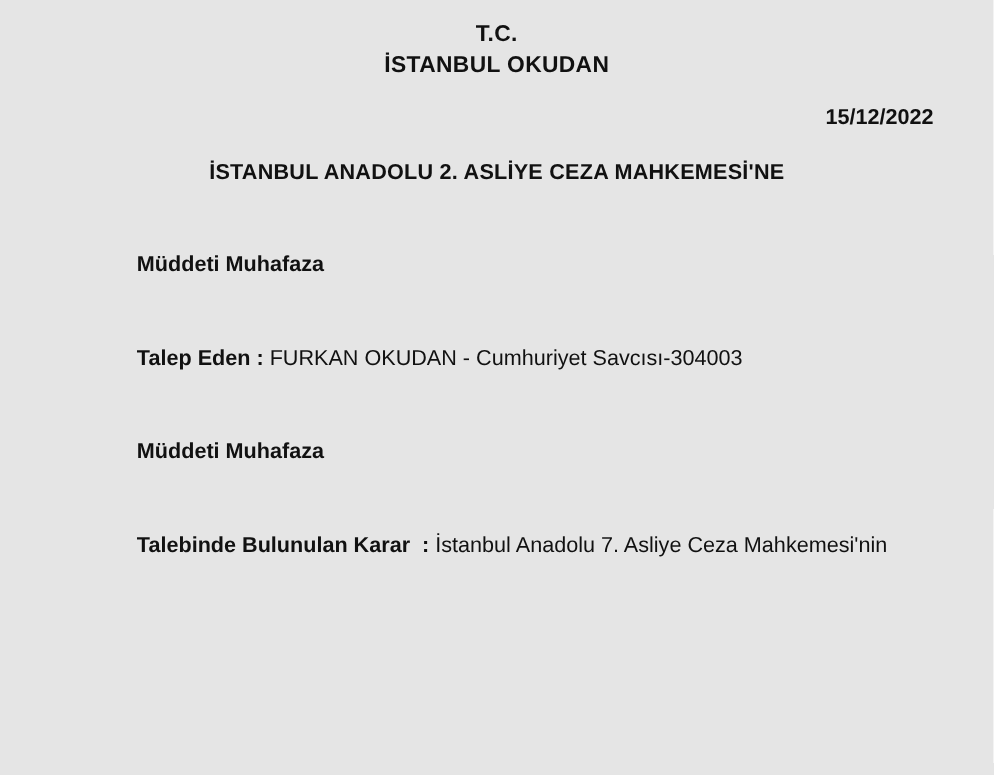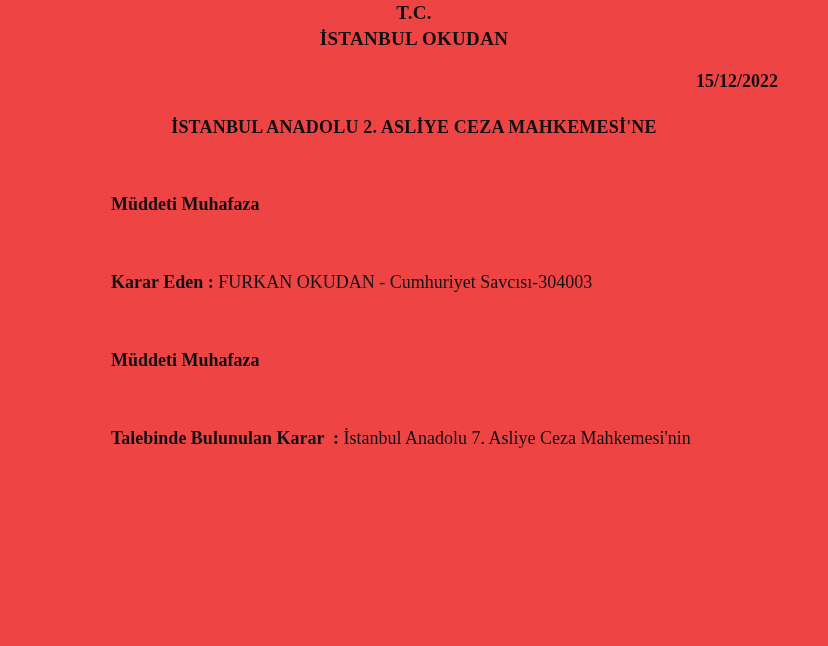--- a/index.html
+++ b/index.html
@@ -4,27 +4,27 @@
 <style>
   html, body {
     margin: 0;
     padding: 0;
     background: #ffffff;
   }
   .page {
     position: relative;
     width: 828px;
     height: 646px;
-    background: #ef4444;
+    background: #e5e5e5;
     color: #111111;
-    font-family: Liberation Serif, serif;
+    font-family: Liberation Sans, sans-serif;
     font-size: 18px;
     overflow: hidden;
     box-sizing: border-box;
-    padding-top: 0;
+    padding-top: 16px;
   }
   .b { font-weight: bold; }
 
   .letterhead {
     text-align: center;
     font-weight: bold;
     font-size: 19px;
     line-height: 26px;
     letter-spacing: 0.3px;
   }
@@ -78,21 +78,21 @@
   <div class="date-line">15/12/2022</div>
 
 
   <div class="addressee">İSTANBUL ANADOLU 2. ASLİYE CEZA MAHKEMESİ'NE</div>
 
   <div class="body-block">
     <div class="body-line">
       <span class="b">Müddeti Muhafaza</span>
     </div>
     <div class="body-line">
-      <span class="b">Karar Eden</span><span class="b"> : </span><span>FURKAN OKUDAN - Cumhuriyet Savcısı-304003</span>
+      <span class="b">Talep Eden</span><span class="b"> : </span><span>FURKAN OKUDAN - Cumhuriyet Savcısı-304003</span>
     </div>
     <div class="body-line">
       <span class="b">Müddeti Muhafaza</span>
     </div>
     <div class="body-line">
       <span class="b">Talebinde Bulunulan Karar</span><span class="b">  : </span><span>İstanbul Anadolu 7. Asliye Ceza Mahkemesi'nin</span>
     </div>
 
   </div>
 

